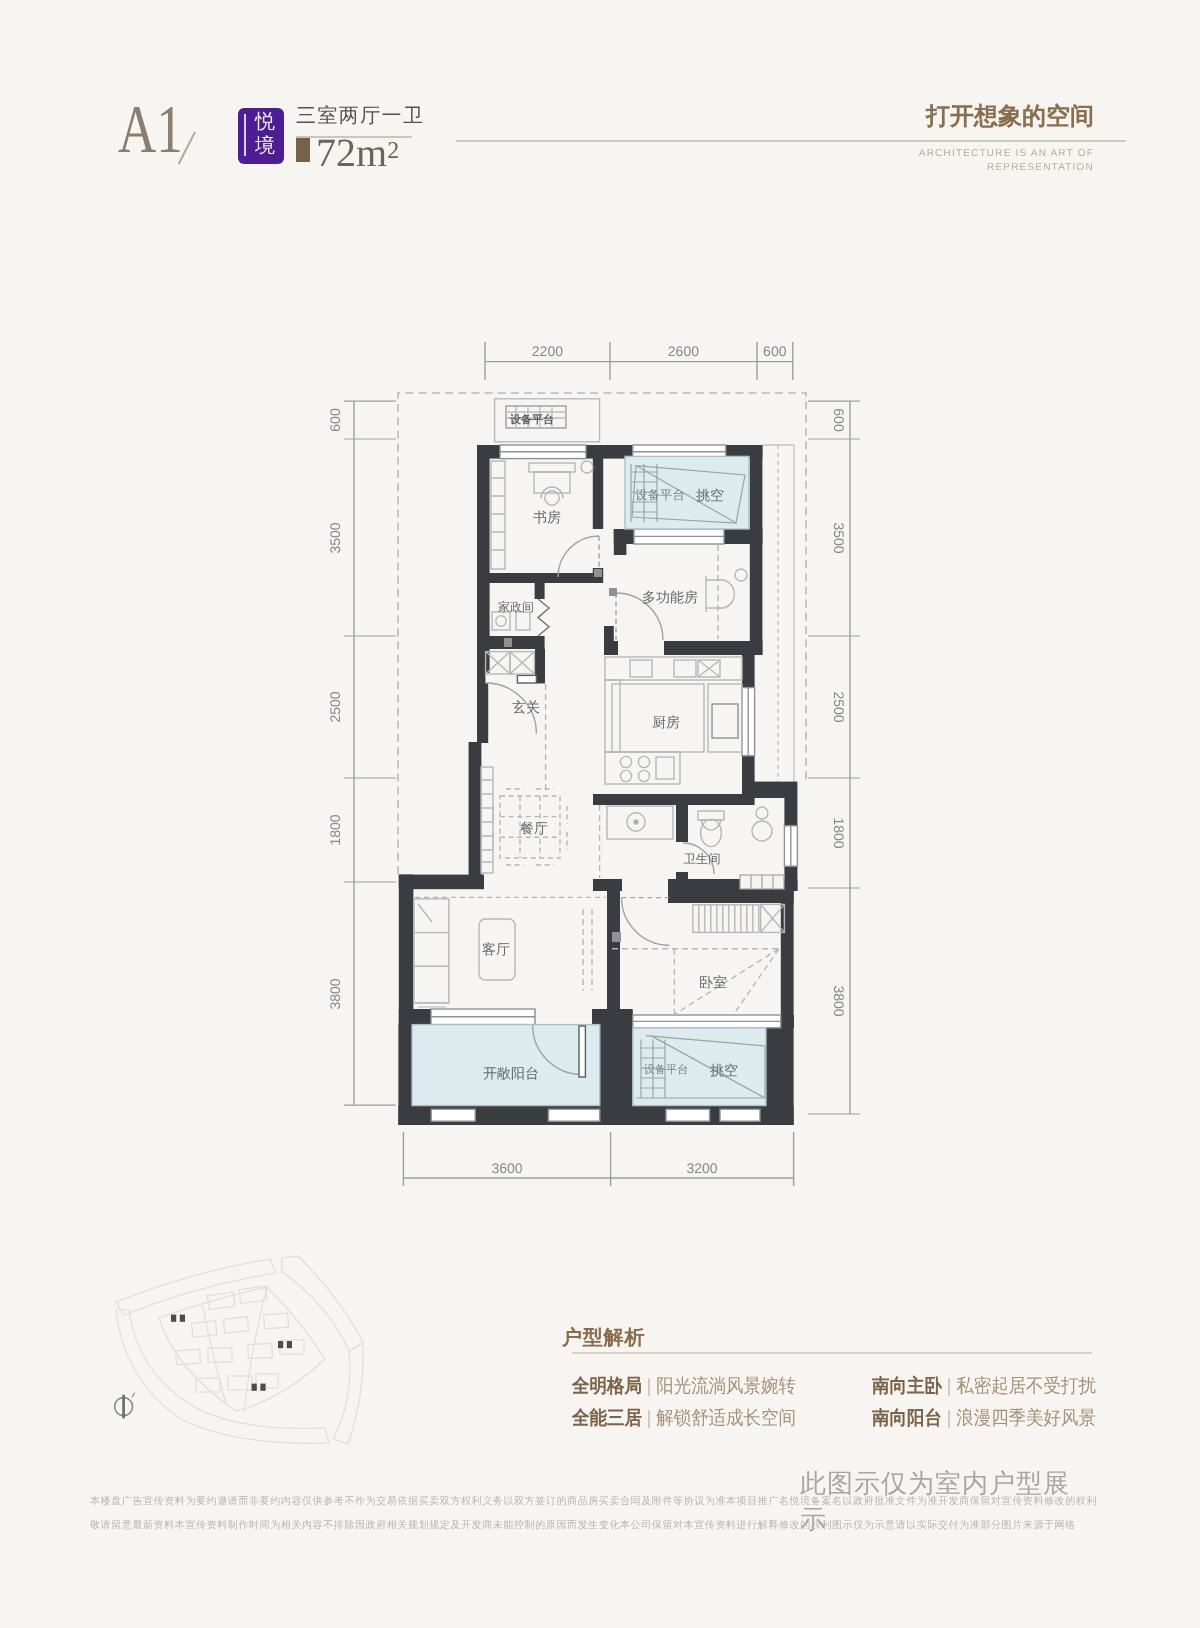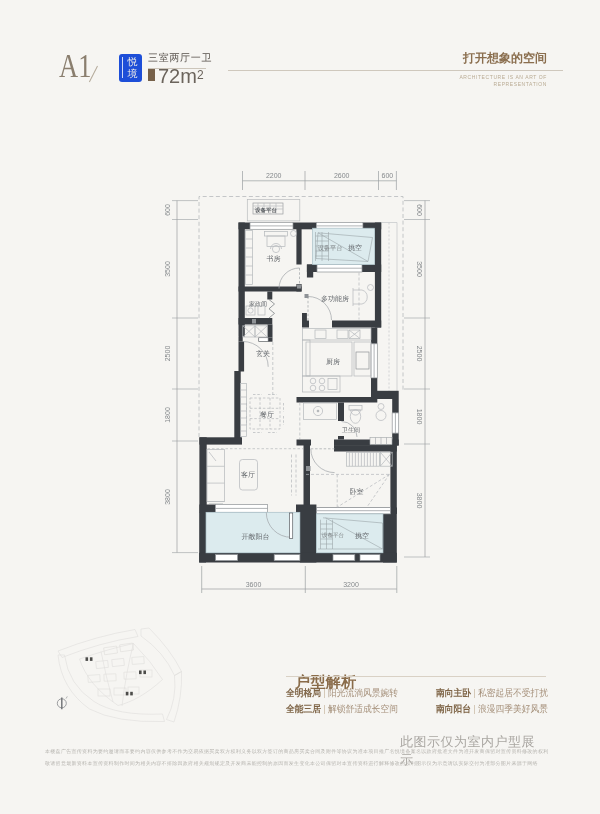--- a/index.html
+++ b/index.html
@@ -5,29 +5,29 @@
   html,body{margin:0;padding:0;}
   body{width:600px;height:814px;position:relative;background:#f6f5f2;font-family:"Liberation Sans",sans-serif;overflow:hidden;}
   .abs{position:absolute;}
 </style>
 </head>
 <body>
 
 <div class="abs" style="left:59px;top:49px;font-family:'Liberation Serif',serif;font-size:34px;line-height:34px;color:#8a7e6e;transform:scaleX(.78);transform-origin:0 0;">A1</div>
 <div class="abs" style="left:90px;top:66px;width:1.3px;height:17.5px;background:#b3a999;transform:rotate(27deg);transform-origin:50% 0;margin-left:7px;"></div>
 
-<div class="abs" style="left:119px;top:54px;width:22.5px;height:28px;background:#1d4ed8;border-radius:3px;">
+<div class="abs" style="left:119px;top:54px;width:22.5px;height:28px;background:#4c1d95;border-radius:3px;">
   <div class="abs" style="left:3px;top:3px;width:1px;height:21px;background:rgba(255,255,255,.8);"></div>
   <div class="abs" style="left:6.5px;top:1.5px;width:14px;color:#f6f1e7;font-size:10px;line-height:12px;text-align:center;">悦境</div>
 </div>
 
 <div class="abs" style="left:148px;top:51px;text-align:center;">
   <div style="font-size:10px;color:#57514b;letter-spacing:0.7px;">三室两厅一卫</div>
   <div style="width:58px;height:1px;background:#ccc5ba;margin-top:2.5px;"></div>
-  <div style="margin-top:-2.5px;display:flex;align-items:flex-start;">
+  <div style="margin-top:-2.5px;display:flex;align-items:flex-start;font-family:Liberation Serif, serif;">
     <div style="width:6.5px;height:12px;background:#77614a;margin-top:2.5px;margin-right:3.5px;"></div>
     <div style="font-size:20px;color:#6b645c;line-height:19px;">72m<span style="font-size:12px;vertical-align:4px;">2</span></div>
   </div>
 </div>
 
 <div class="abs" style="left:228px;top:70px;width:335px;height:1px;background:#cfc8bd;"></div>
 
 <div class="abs" style="left:380px;top:50px;width:167px;text-align:right;">
   <div style="font-size:12px;font-weight:bold;color:#8a6e4e;letter-spacing:0px;">打开想象的空间</div>
   <div style="margin-top:7px;font-size:5px;color:#b9ab93;letter-spacing:.6px;line-height:6.5px;">ARCHITECTURE IS AN ART OF<br>REPRESENTATION</div>
@@ -375,21 +375,21 @@
 <g stroke="#85888b" fill="none">
   <circle cx="61.8" cy="703.3" r="4.5" stroke-width="0.8"></circle>
   <path d="M61.8 697.4 L61.8 709.2" stroke-width="1.4" stroke="#6e7174"></path>
   <path d="M66 698.6 L67.3 696.4" stroke-width="0.6"></path>
 </g>
 
 </g>
 
 </svg>
 
-<div class="abs" style="left:295px;top:662px;font-size:15px;font-weight:bold;color:#8a6c4a;letter-spacing:0.4px;margin-top:11px;">户型解析</div>
+<div class="abs" style="left:281px;top:662px;font-size:10px;font-weight:bold;color:#8a6c4a;letter-spacing:0.4px;">户型解析</div>
 <div class="abs" style="left:286px;top:676px;width:260px;height:1px;background:#d9d1c5;"></div>
 
 <div class="abs" style="left:286px;top:686.5px;font-size:9.5px;letter-spacing:0;transform:scaleX(.92);transform-origin:0 0;white-space:nowrap;">
   <span style="font-weight:bold;color:#7e6446;">全明格局</span><span style="color:#c9b9a4;"> | </span><span style="color:#a5907a;">阳光流淌风景婉转</span>
 </div>
 <div class="abs" style="left:286px;top:703px;font-size:9.5px;letter-spacing:0;transform:scaleX(.92);transform-origin:0 0;white-space:nowrap;">
   <span style="font-weight:bold;color:#7e6446;">全能三居</span><span style="color:#c9b9a4;"> | </span><span style="color:#a5907a;">解锁舒适成长空间</span>
 </div>
 <div class="abs" style="left:436px;top:686.5px;font-size:9.5px;letter-spacing:0;transform:scaleX(.92);transform-origin:0 0;white-space:nowrap;">
   <span style="font-weight:bold;color:#7e6446;">南向主卧</span><span style="color:#c9b9a4;"> | </span><span style="color:#a5907a;">私密起居不受打扰</span>

